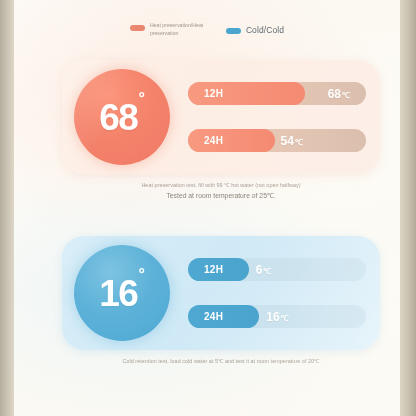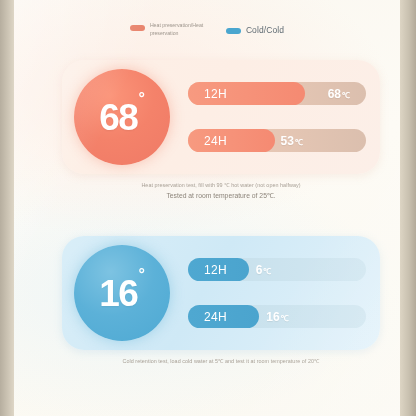--- a/index.html
+++ b/index.html
@@ -110,21 +110,21 @@
   .fill{
     position:absolute; left:0; top:0; bottom:0;
     border-radius:12px;
     display:flex; align-items:center;
   }
   .fill.warm{ background:linear-gradient(90deg,#f79a80 0%, #f58a72 100%); }
   .fill.cool{ background:linear-gradient(90deg,#4fa8d1 0%, #4ba4ce 100%); }
 
   .hours{
     position:relative; z-index:2;
-    color:#fff; font-weight:400; font-size:12px; letter-spacing:.3px;
+    color:#fff; font-weight:700; font-size:10px; letter-spacing:.3px;
     margin-left:16px;
   }
   .temp{
     position:absolute; z-index:2;
     color:#fff; font-weight:700; font-size:12px;
     text-shadow:0 1px 1px rgba(0,0,0,.07);
     display:flex; align-items:baseline;
   }
   .temp .unit{ font-size:8px; margin-left:1px; font-weight:700; }
 
@@ -173,21 +173,21 @@
           <span>68</span>
           <span class="unit">℃</span>
         </div>
       </div>
 
       <div class="bar warm">
         <div class="fill warm" style="width:49%;">
           <span class="hours">24H</span>
         </div>
         <div class="temp" style="left:52%;">
-          <span>53</span>
+          <span>54</span>
           <span class="unit">℃</span>
         </div>
       </div>
 
     </div>
   </div>
 
   <div class="caption warm">
     <div class="l1">Heat preservation test, fill with 99 ℃ hot water (not open halfway)</div>
     <div class="l2">Tested at room temperature of 25℃.</div>

